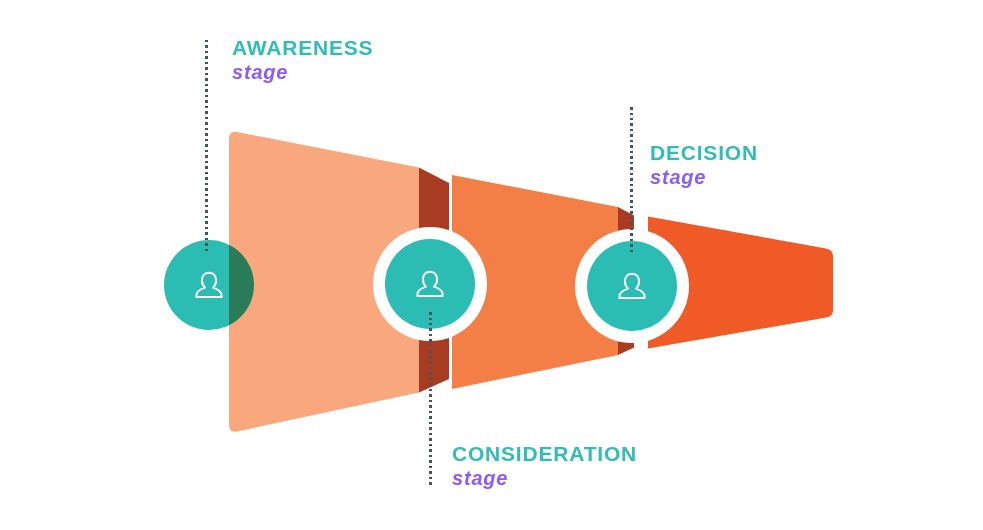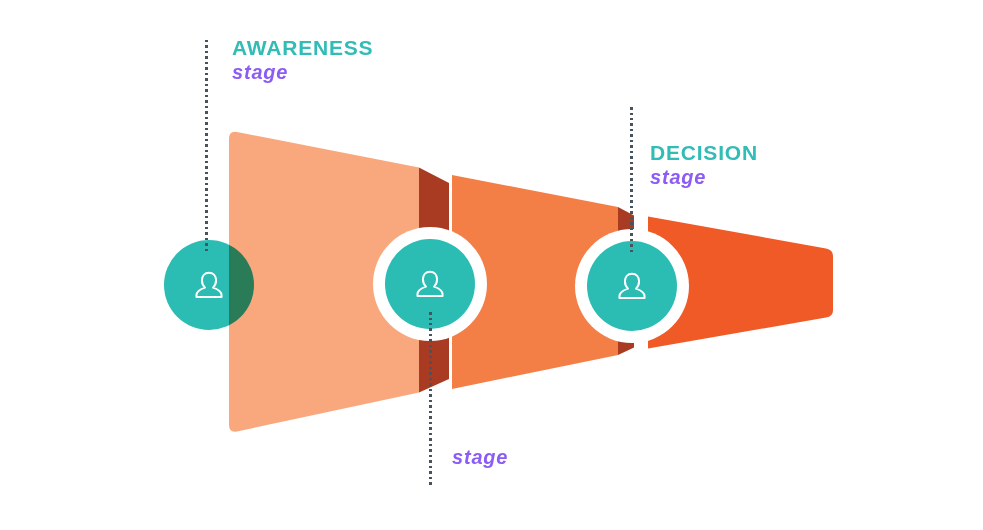--- a/index.html
+++ b/index.html
@@ -94,20 +94,21 @@
   <div class="abs dotline" style="left:205px; top:40px;  height:214px;"></div>
   <div class="abs dotline" style="left:429px; top:312px; height:176px;"></div>
   <div class="abs dotline" style="left:630px; top:107px; height:147px;"></div>
 
   <div class="abs label-block" style="left:232px; top:37px;">
     <div class="stage-label">AWARENESS</div>
     <div class="stage-sublabel">stage</div>
   </div>
 
   <div class="abs label-block" style="left:452px; top:443px;">
+    <div class="stage-label">CONSIDERATION</div>
     <div class="stage-sublabel">stage</div>
   </div>
 
   <div class="abs label-block" style="left:650px; top:96px;margin-top:46px;">
     <div class="stage-label">DECISION</div>
     <div class="stage-sublabel">stage</div>
   </div>
 
 </div>
 

